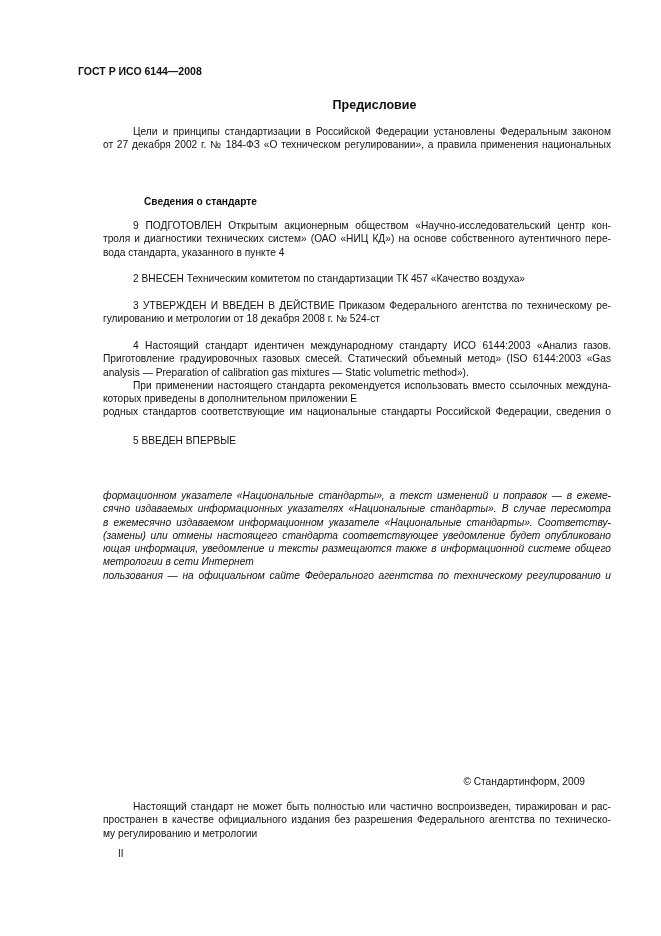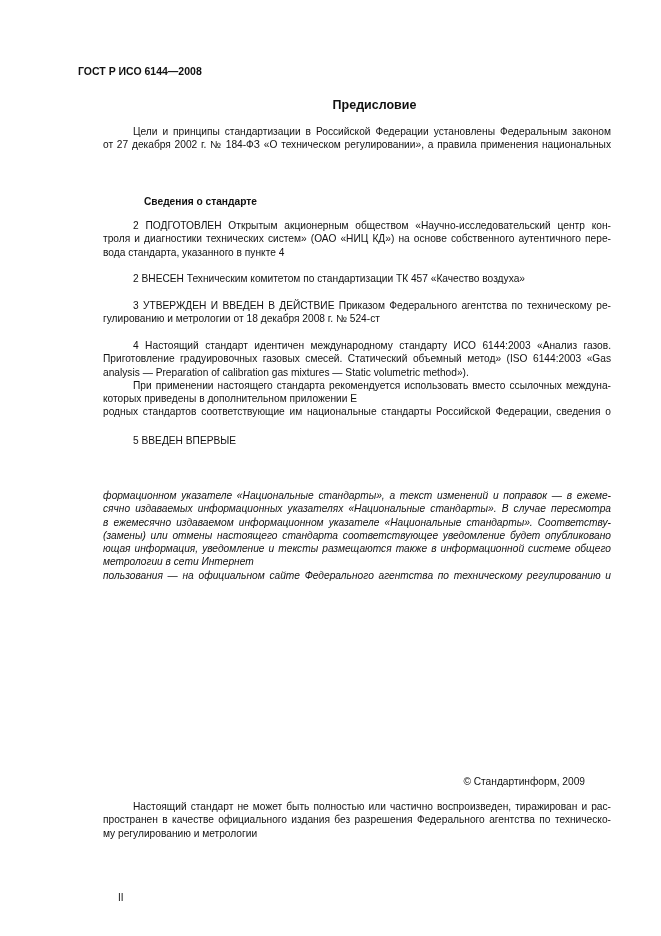--- a/index.html
+++ b/index.html
@@ -8,38 +8,38 @@
   .page { position: absolute; left: 0; top: 0; width: 661px; height: 936px; background: #fff; }
   .header { position: absolute; left: 78px; top: 65px; font-size: 10.5px; font-weight: bold; }
   .title { position: absolute; left: 0; width: 661px; top: 98px; text-align: center; font-size: 12.5px; font-weight: bold; margin-left: 44px; }
   .block { position: absolute; left: 78px; width: 508px; font-size: 10.2px; line-height: 13.3px; margin-left: 25px; }
   .line { display: block; white-space: nowrap; text-align: justify; text-align-last: justify; height: 13.3px; }
   .line.last { text-align-last: left; }
   .ind { padding-left: 30px; }
   .it { font-style: italic; }
   .sub { position: absolute; left: 108px; top: 196px; font-size: 10.2px; font-weight: bold; margin-left: 36px; }
   .copy { position: absolute; right: 76px; top: 776px; font-size: 10.2px; }
-  .pnum { position: absolute; left: 78px; top: 892px; font-size: 10px; padding-left: 40px; }
+  .pnum { position: absolute; left: 78px; top: 848px; font-size: 10px; padding-left: 40px; }
 </style>
 </head>
 <body>
 
 <div class="page">
   <div class="header">ГОСТ Р ИСО 6144—2008</div>
   <div class="title">Предисловие</div>
 
   <div class="block" style="top:125px">
     <span class="line ind">Цели и принципы стандартизации в Российской Федерации установлены Федеральным законом</span>
     <span class="line">от 27 декабря 2002 г. № 184-ФЗ «О техническом регулировании», а правила применения национальных</span>
   </div>
 
   <div class="sub">Сведения о стандарте</div>
 
   <div class="block" style="top:219px">
-    <span class="line ind">2 ПОДГОТОВЛЕН Открытым акционерным обществом «Научно-исследовательский центр кон-</span>
+    <span class="line ind">9 ПОДГОТОВЛЕН Открытым акционерным обществом «Научно-исследовательский центр кон-</span>
     <span class="line">троля и диагностики технических систем» (ОАО «НИЦ КД») на основе собственного аутентичного пере-</span>
     <span class="line last">вода стандарта, указанного в пункте 4</span>
   </div>
 
   <div class="block" style="top:272px">
     <span class="line ind last">2 ВНЕСЕН Техническим комитетом по стандартизации ТК 457 «Качество воздуха»</span>
   </div>
 
   <div class="block" style="top:299px">
     <span class="line ind">3 УТВЕРЖДЕН И ВВЕДЕН В ДЕЙСТВИЕ Приказом Федерального агентства по техническому ре-</span>

